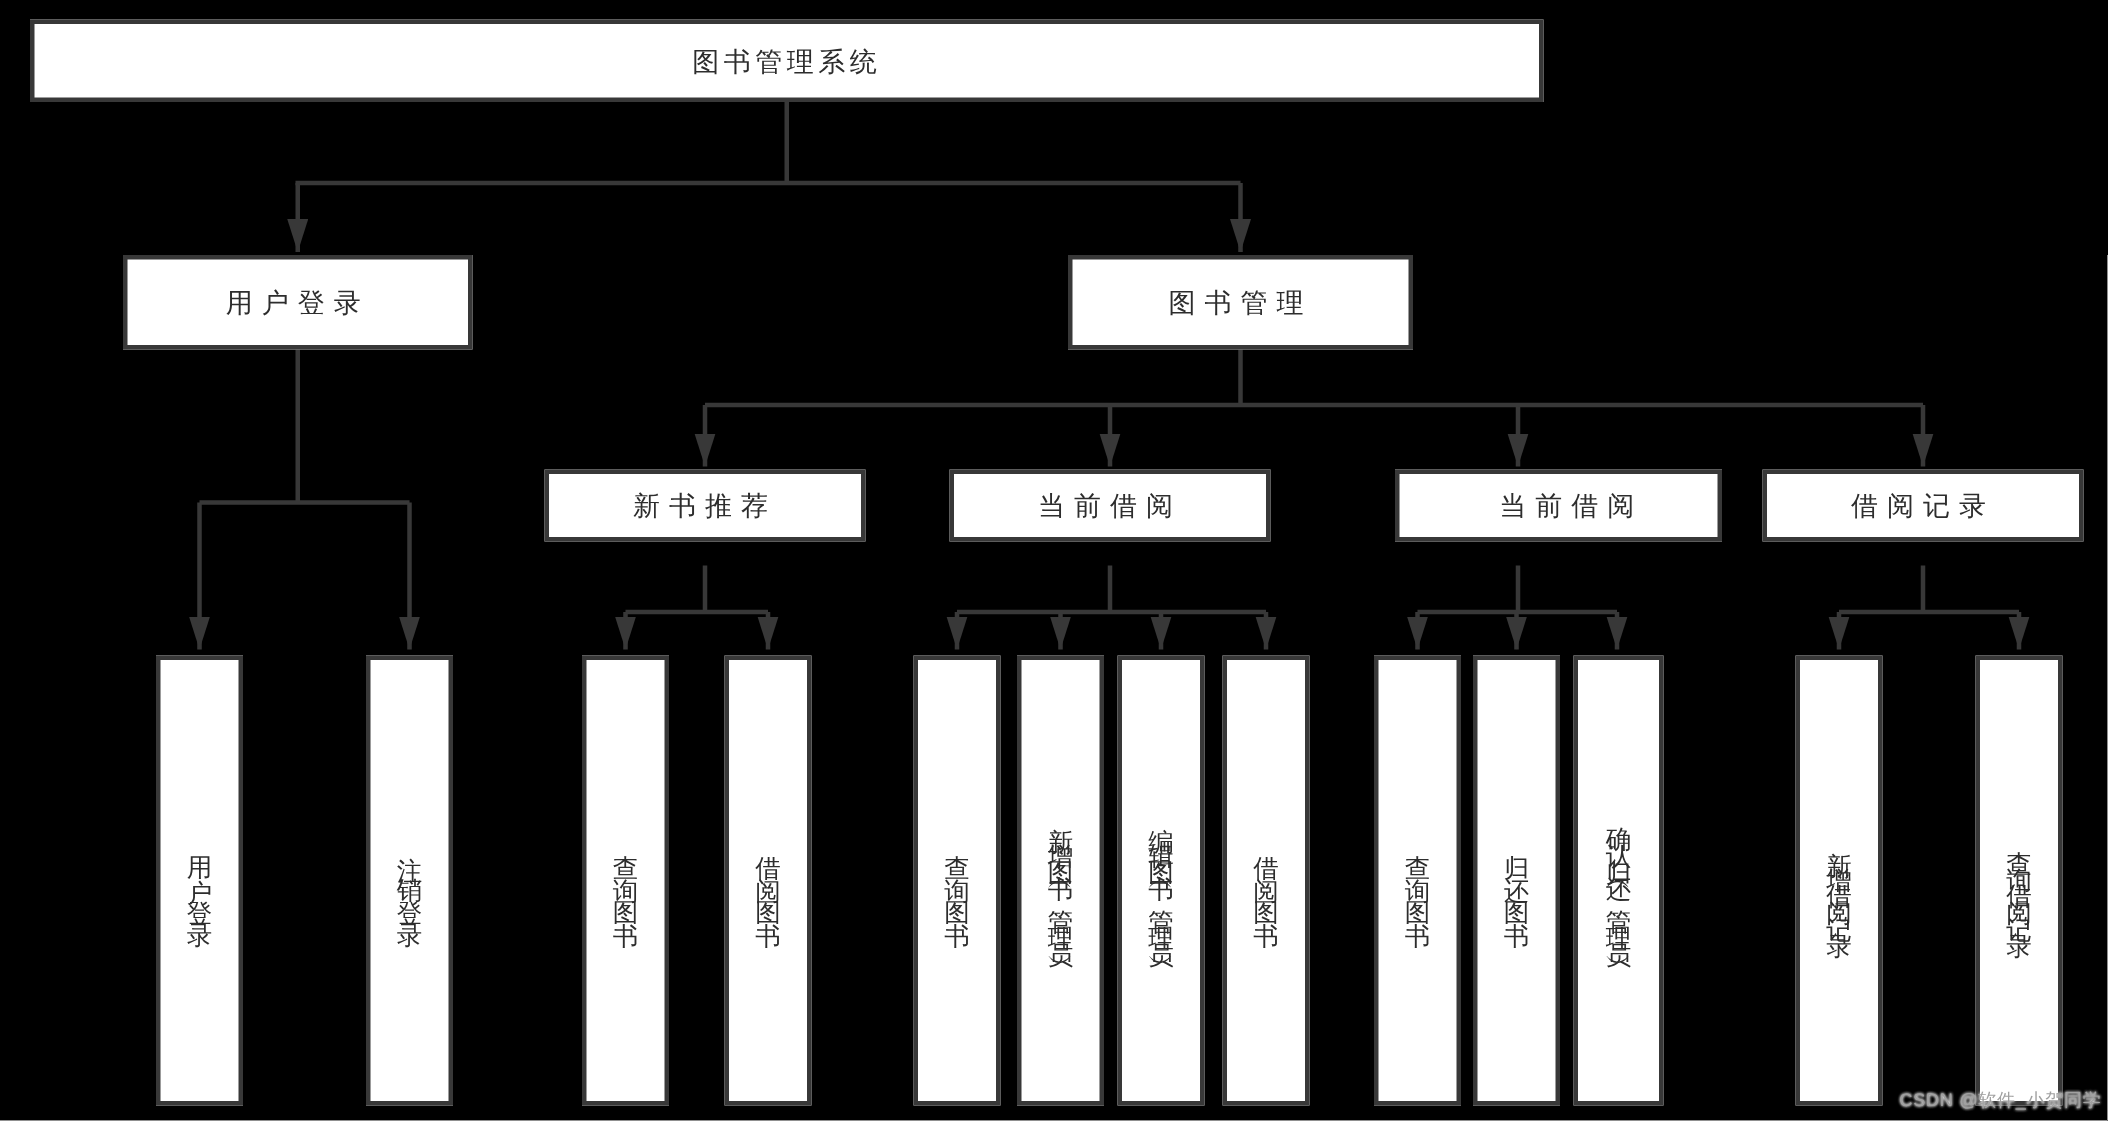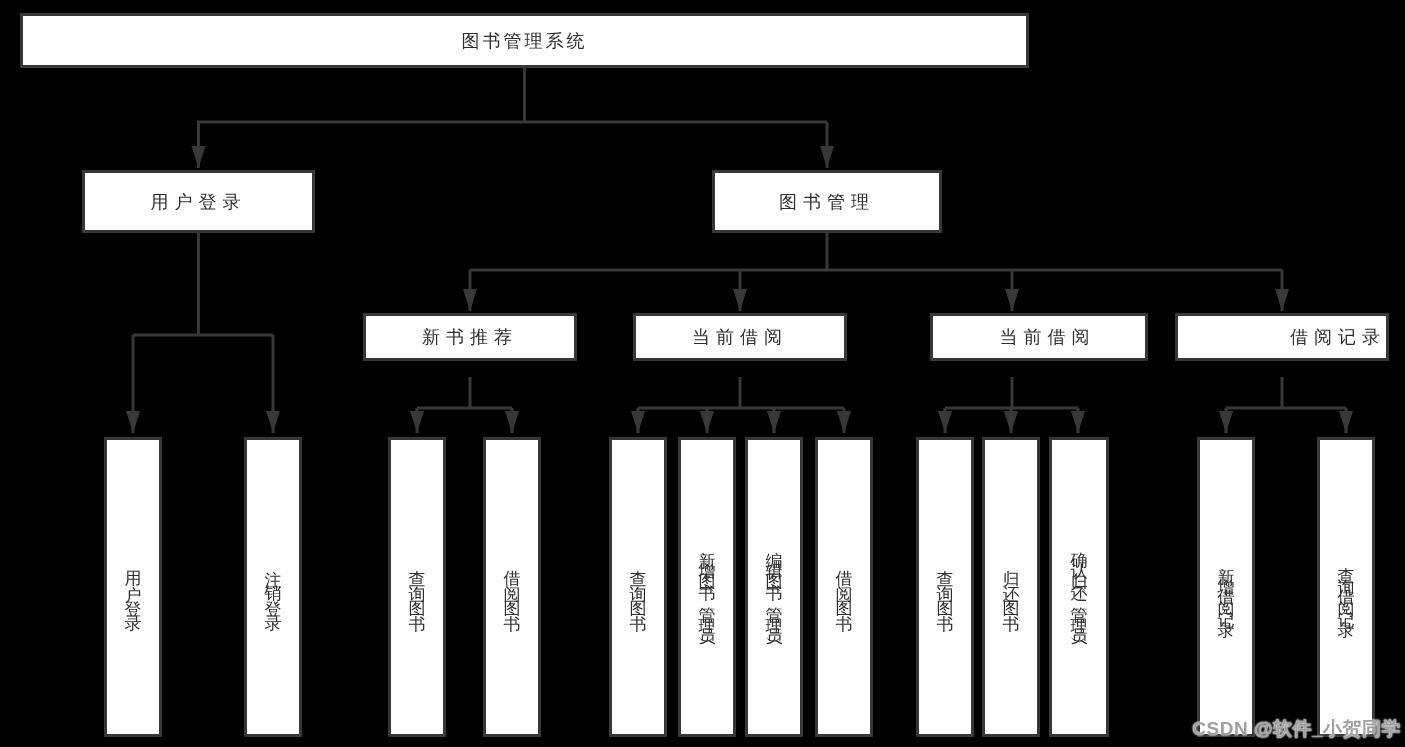--- a/index.html
+++ b/index.html
@@ -42,27 +42,26 @@
     text-orientation: mixed;
     letter-spacing: 11px;
     line-height: 1;
     white-space: nowrap;
   }
   .vshort { letter-spacing: 15px; }
   .watermark {
     position: absolute;
     right: 4px;
     bottom: 5px;
-    font-size: 19px;
+    font-size: 12px;
     color: #a0a0a0;
     letter-spacing: 0.5px;
     text-shadow: 0 0 2px #ffffff, 0 0 2px #ffffff;
     z-index: 10;
     white-space: nowrap;
-    font-weight: bold;
   }
 </style>
 </head>
 <body>
 
 <div class="stage">
 
   <svg class="connectors" viewBox="0 0 1405 747" xmlns="http://www.w3.org/2000/svg">
     <defs>
       <marker id="arrow" markerUnits="userSpaceOnUse" markerWidth="24" markerHeight="16" refX="22" refY="7" orient="auto">
@@ -133,21 +132,21 @@
 
   <div class="node l3" style="left:363px;">
     <span>新书推荐</span>
   </div>
   <div class="node l3" style="left:633px;">
     <span>当前借阅</span>
   </div>
   <div class="node l3" style="left:930px; width:218px;padding-left:17px;">
     <span>当前借阅</span>
   </div>
-  <div class="node l3" style="left:1175px;justify-content:flex-end;">
+  <div class="node l3" style="left:1175px;">
     <span>借阅记录</span>
   </div>
 
   <div class="node leaf" style="left:104px;">
     <span class="vtext vshort">用户登录</span>
   </div>
   <div class="node leaf" style="left:244px;">
     <span class="vtext vshort">注销登录</span>
   </div>
   <div class="node leaf" style="left:388px;">

